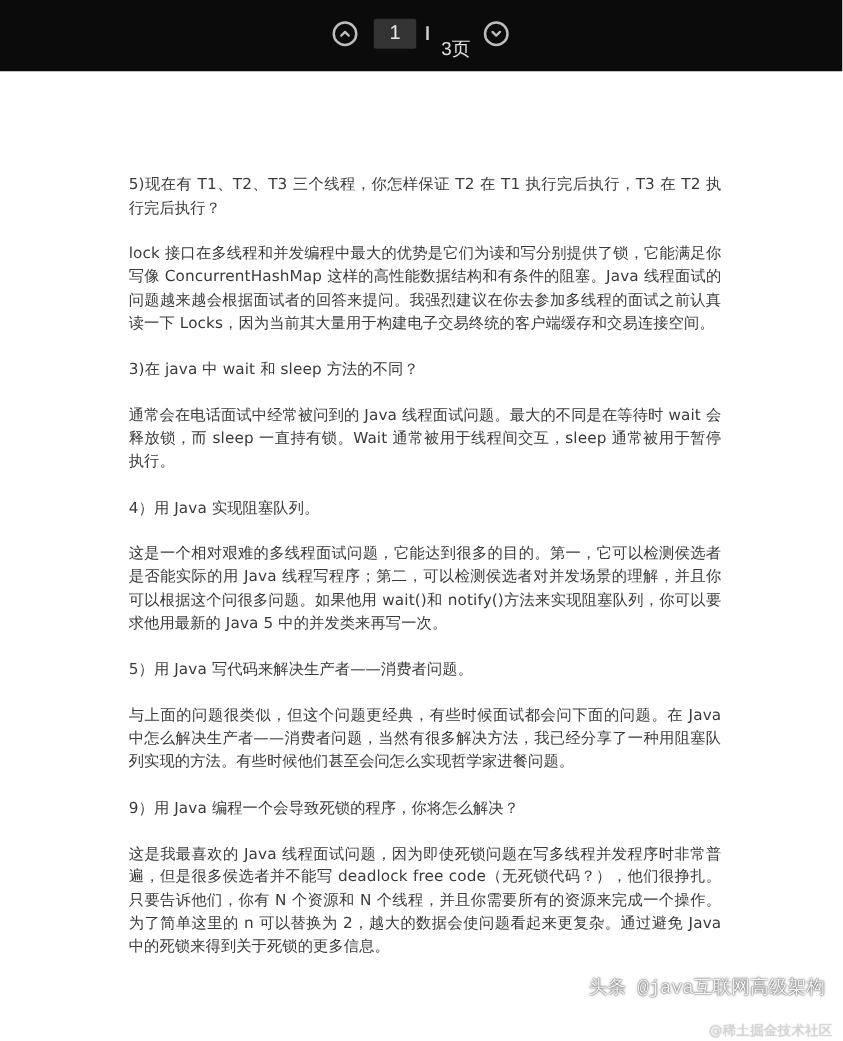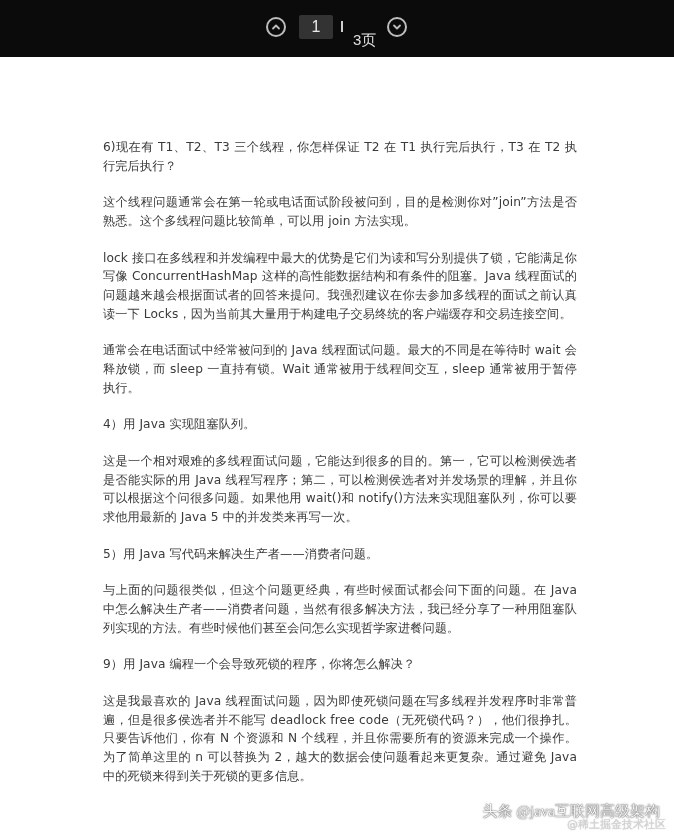--- a/index.html
+++ b/index.html
@@ -82,23 +82,23 @@
       line-height: 18.6px;
       letter-spacing: 0.1px;
     }
     .content p {
       margin: 0 0 18.2px 0;
       text-align: justify;
     }
     .watermark {
       position: absolute;
       right: 14px;
-      bottom: 13px;
+      bottom: 33px;
       color: rgba(255,255,255,0.95);
-      font-family: Liberation Serif, serif;
+      font-family: Liberation Mono, monospace;
       font-size: 15px;
       line-height: 18px;
       text-shadow: 0 0 2px rgba(0,0,0,0.55), 0 0 1px rgba(0,0,0,0.7);
       white-space: nowrap;
       margin-top: 44px;
     }
     .watermark-sub {
       position: absolute;
       right: 8px;
       bottom: 1px;
@@ -122,23 +122,23 @@
   <div class="page-sep"></div>
   <span class="page-total">3页</span>
   <div class="nav-btn nav-down">
     <svg viewBox="0 0 10 10">
       <polyline points="2,3.5 5,6.5 8,3.5" fill="none" stroke="#bdbdbd" stroke-width="1.8" stroke-linecap="round" stroke-linejoin="round"></polyline>
     </svg>
   </div>
 </div>
 
 <div class="content">
-  <p>6)现在有 T1、T2、T3 三个线程，你怎样保证 T2 在 T1 执行完后执行，T3 在 T2 执行完后执行？</p>
-  <p>这个线程问题通常会在第一轮或电话面试阶段被问到，目的是检测你对”join”方法是否熟悉。这个多线程问题比较简单，可以用 join 方法实现。</p>
+  <p>5)现在有 T1、T2、T3 三个线程，你怎样保证 T2 在 T1 执行完后执行，T3 在 T2 执行完后执行？</p>
   <p>lock 接口在多线程和并发编程中最大的优势是它们为读和写分别提供了锁，它能满足你写像 ConcurrentHashMap 这样的高性能数据结构和有条件的阻塞。Java 线程面试的问题越来越会根据面试者的回答来提问。我强烈建议在你去参加多线程的面试之前认真读一下 Locks，因为当前其大量用于构建电子交易终统的客户端缓存和交易连接空间。</p>
+  <p>3)在 java 中 wait 和 sleep 方法的不同？</p>
   <p>通常会在电话面试中经常被问到的 Java 线程面试问题。最大的不同是在等待时 wait 会释放锁，而 sleep 一直持有锁。Wait 通常被用于线程间交互，sleep 通常被用于暂停执行。</p>
   <p>4）用 Java 实现阻塞队列。</p>
   <p>这是一个相对艰难的多线程面试问题，它能达到很多的目的。第一，它可以检测侯选者是否能实际的用 Java 线程写程序；第二，可以检测侯选者对并发场景的理解，并且你可以根据这个问很多问题。如果他用 wait()和 notify()方法来实现阻塞队列，你可以要求他用最新的 Java 5 中的并发类来再写一次。</p>
   <p>5）用 Java 写代码来解决生产者——消费者问题。</p>
   <p>与上面的问题很类似，但这个问题更经典，有些时候面试都会问下面的问题。在 Java 中怎么解决生产者——消费者问题，当然有很多解决方法，我已经分享了一种用阻塞队列实现的方法。有些时候他们甚至会问怎么实现哲学家进餐问题。</p>
   <p>9）用 Java 编程一个会导致死锁的程序，你将怎么解决？</p>
   <p>这是我最喜欢的 Java 线程面试问题，因为即使死锁问题在写多线程并发程序时非常普遍，但是很多侯选者并不能写 deadlock free code（无死锁代码？），他们很挣扎。只要告诉他们，你有 N 个资源和 N 个线程，并且你需要所有的资源来完成一个操作。为了简单这里的 n 可以替换为 2，越大的数据会使问题看起来更复杂。通过避免 Java 中的死锁来得到关于死锁的更多信息。</p>
 </div>
 
 <div class="watermark">头条 @java互联网高级架构</div>

